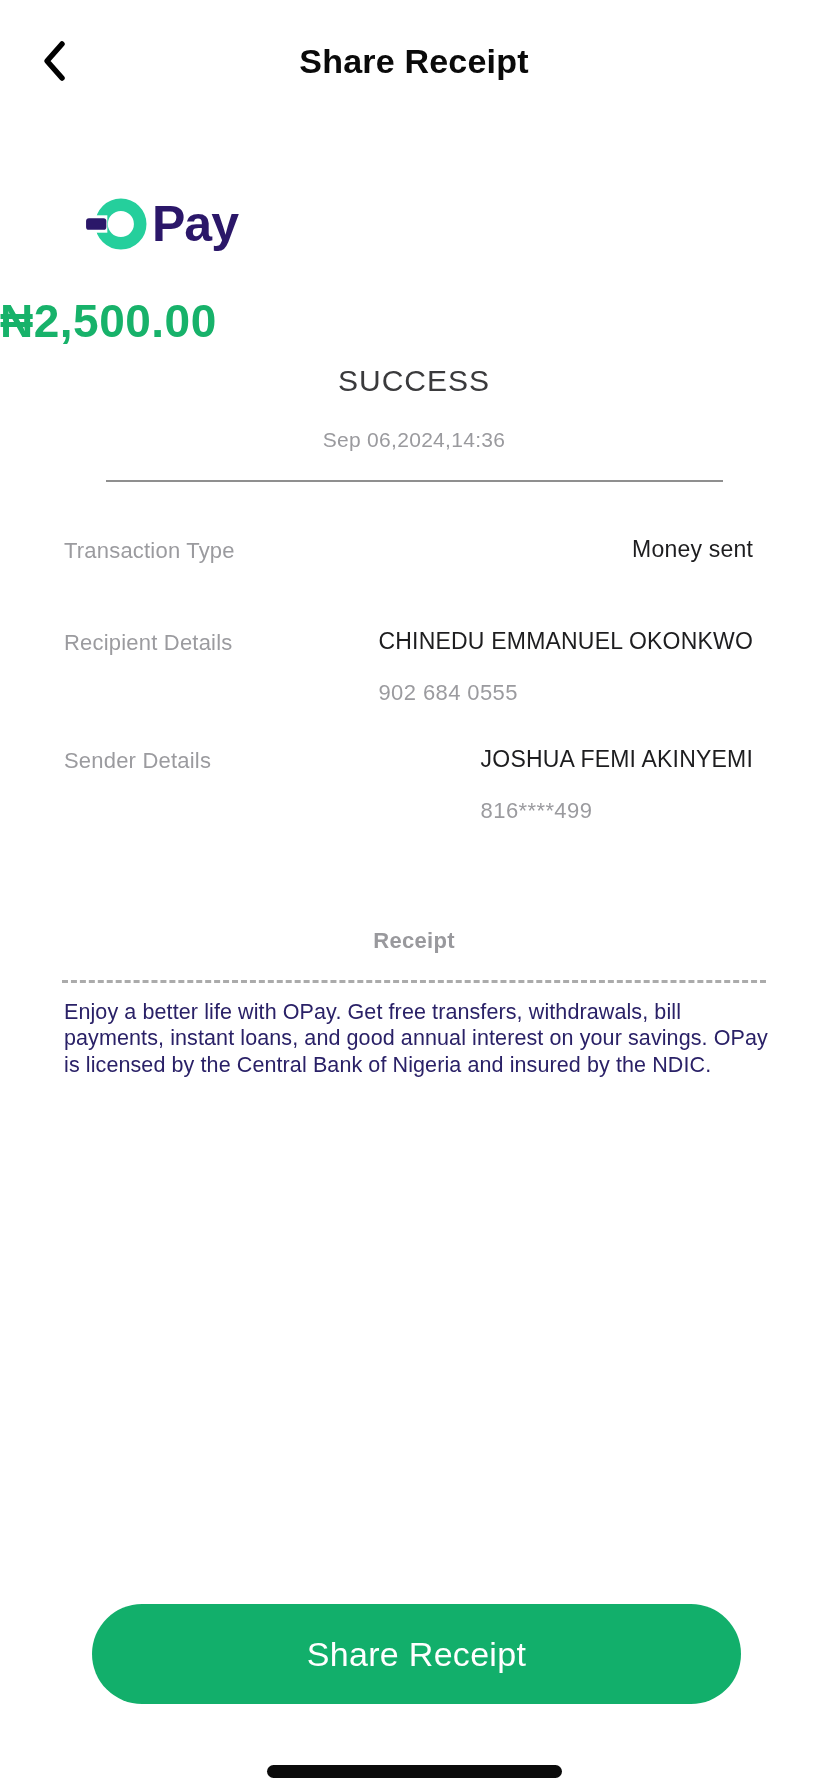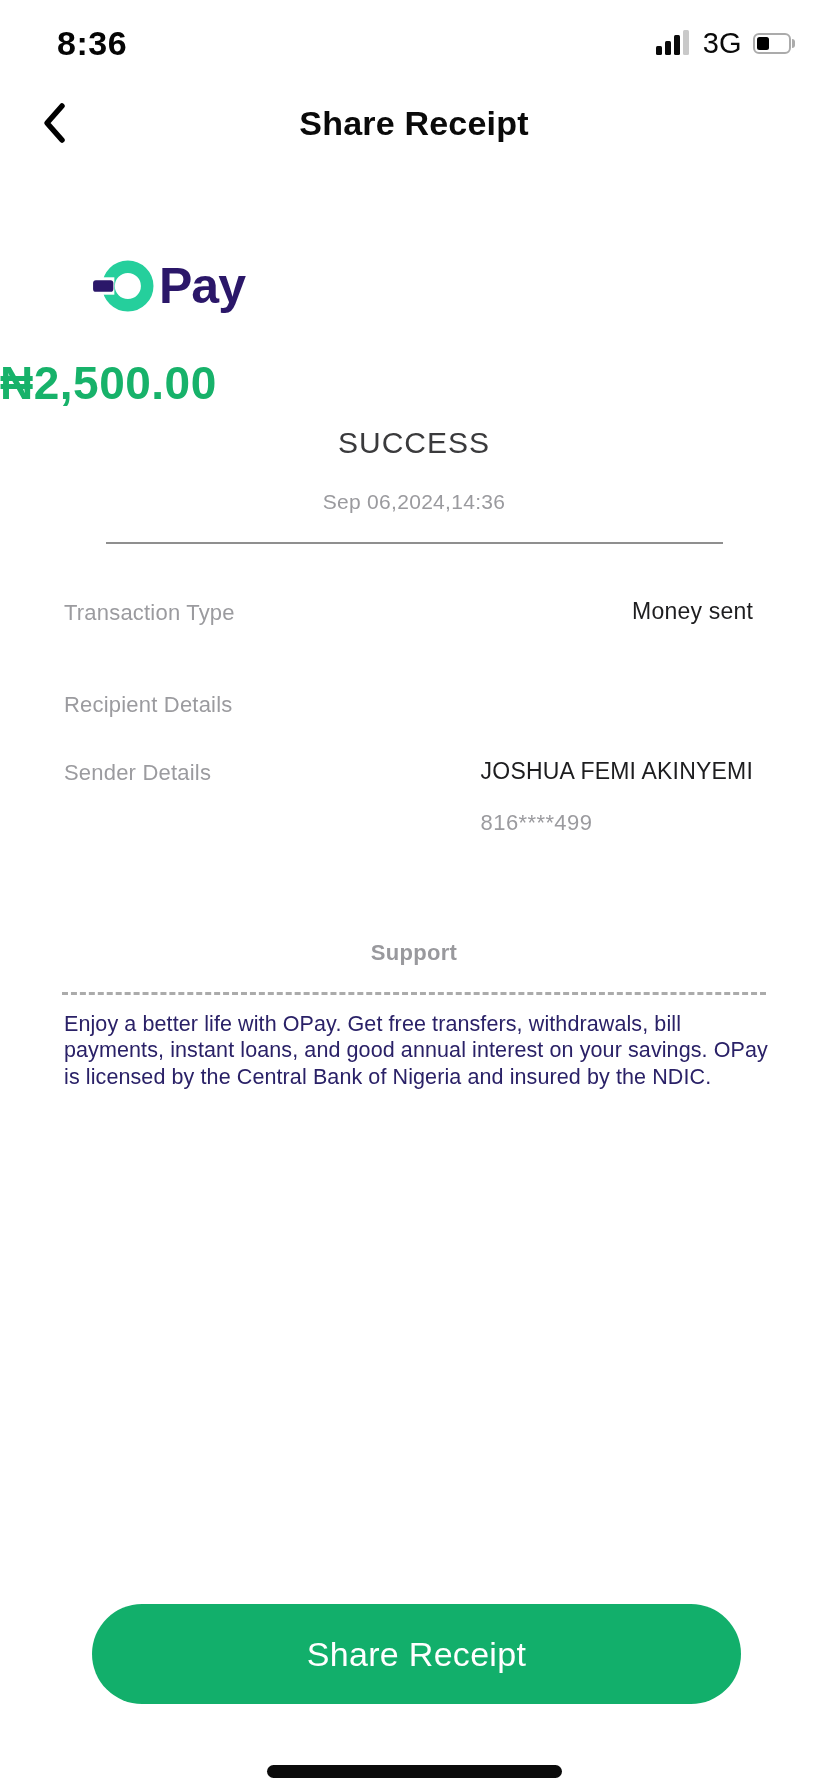--- a/index.html
+++ b/index.html
@@ -30,21 +30,21 @@
     text-align:center; font-size:34px; font-weight:700; color:#0a0a0a;
     line-height:50px; letter-spacing:.2px;
   }
   .back-button {
     position:absolute; left:40px; top:1px; width:56px; height:48px;
     background:none; border:none; cursor:pointer; display:flex; align-items:center;
   }
   
   .brand-row {
     margin-top:110px; padding:0 73px 0 86px; height:56px;
-    display:flex; justify-content:space-between; align-items:center;margin-left:7px;
+    display:flex; justify-content:space-between; align-items:center;
   }
   .logo { display:flex; align-items:center; }
   .logo-text {
     font-size:50px; font-weight:700; color:var(--logo-navy,#2B1769);
     letter-spacing:-1px; margin-left:4px; line-height:1;
   }
   .receipt-title { font-size:32px; font-weight:700; color:#2c2c2e; letter-spacing:.2px; }
   .amount {
     margin-top:42px; height:48px; text-align:left;
     font-size:46px; font-weight:700; color:var(--amount-green,#17B26A); letter-spacing:.5px;
@@ -92,38 +92,20 @@
   .home-indicator {
     position:absolute; left:267px; top:1765px; width:295px; height:13px;
     border-radius:7px; background:#0b0b0b;
   }
 </style>
 </head>
 <body>
 
 <div class="screen">
 
-  <div class="status-bar">
-    <span class="status-time">8:36</span>
-    <div class="status-right">
-      <svg width="36" height="26" viewBox="0 0 36 26">
-        <rect x="0" y="16" width="6" height="9" rx="1.5" fill="#0a0a0a"></rect>
-        <rect x="9" y="11" width="6" height="14" rx="1.5" fill="#0a0a0a"></rect>
-        <rect x="18" y="5" width="6" height="20" rx="1.5" fill="#0a0a0a"></rect>
-        <rect x="27" y="0" width="6" height="25" rx="1.5" fill="#c9c9c9"></rect>
-      </svg>
-      <span class="network-label">3G</span>
-      <div class="battery">
-        <div class="battery-body">
-            <div class="battery-fill" style="width: 40%;"></div>
-          </div>
-        <div class="battery-cap"></div>
-      </div>
-    </div>
-  </div>
 
   <div class="nav-bar">
     <button class="back-button">
       <svg width="28" height="42" viewBox="0 0 28 42">
         <path d="M22 4 L7 21 L22 38" fill="none" stroke="#000" stroke-width="5.5" stroke-linecap="round" stroke-linejoin="round"></path>
       </svg>
     </button>
     <h1 class="nav-title">Share Receipt</h1>
   </div>
 
@@ -146,32 +128,36 @@
 
     <div class="details">
       <div class="drow">
         <span class="dlabel">Transaction Type</span>
         <div class="dvals">
           <span class="dvalue">Money sent</span>
         </div>
       </div>
       <div class="drow">
         <span class="dlabel">Recipient Details</span>
+        <div class="dvals">
+          <span class="dvalue">CHINEDU EMMANUEL OKONKWO</span>
+          <span class="dsub">902 684 0555</span>
+        </div>
       </div>
       <div class="drow">
         <span class="dlabel">Sender Details</span>
         <div class="dvals">
           <span class="dvalue">JOSHUA FEMI AKINYEMI</span>
           <span class="dsub">816****499</span>
         </div>
       </div>
     </div>
 
     <div class="support">
-      <div class="support-label">Support</div>
+      <div class="support-label">Receipt</div>
     </div>
 
     <hr class="dashed-divider">
 
     <p class="footer-note">Enjoy a better life with OPay. Get free transfers, withdrawals, bill payments, instant loans, and good annual interest on your savings. OPay is licensed by the Central Bank of Nigeria and insured by the NDIC.</p>
   </main>
 
   <button class="share-btn">Share Receipt</button>
   <div class="home-indicator"></div>
 </div>

